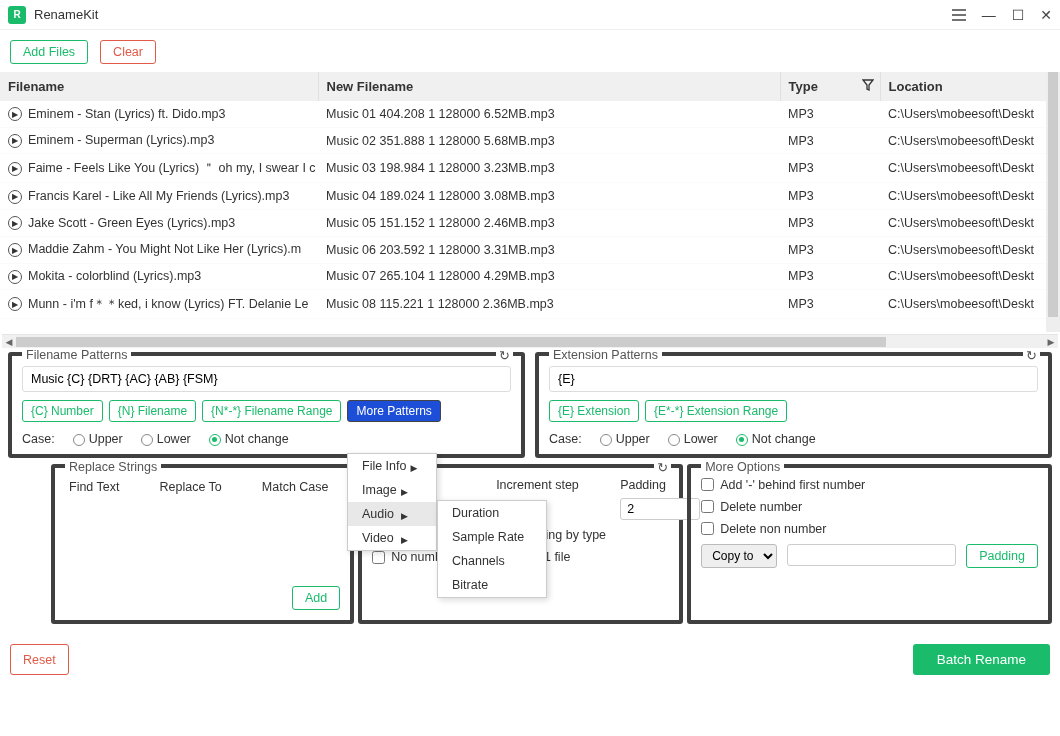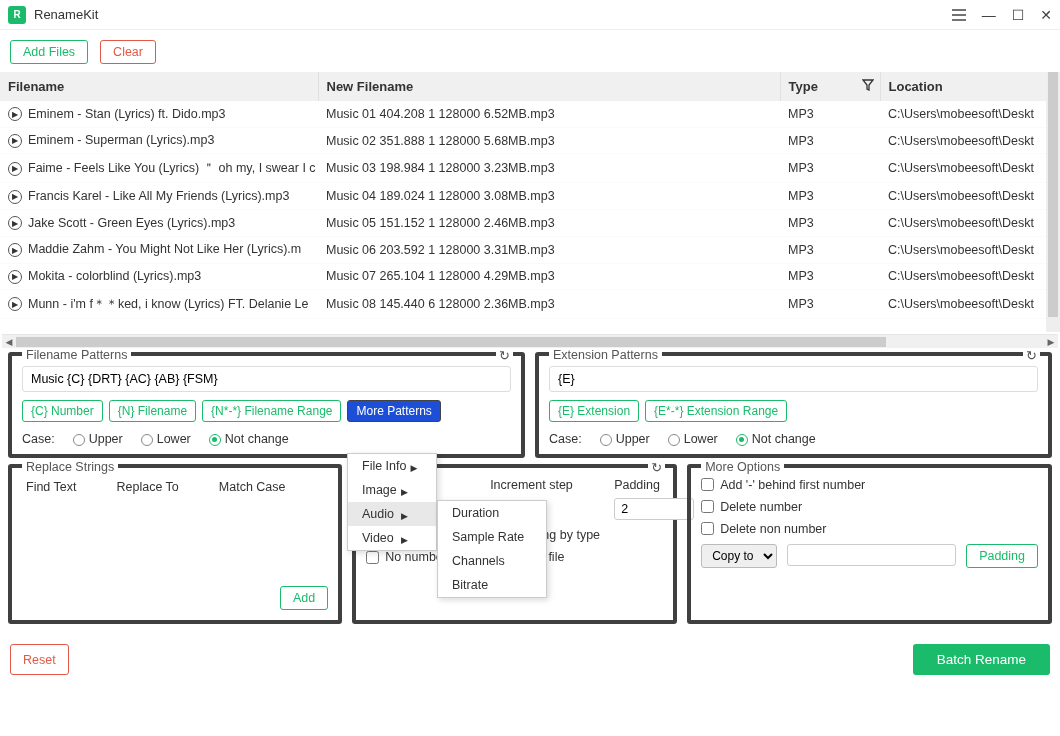--- a/index.html
+++ b/index.html
@@ -40,21 +40,21 @@
 .pattern-panel { flex: 1; }
 .pattern-input { width: 100%; border: 1px solid #ddd; border-radius: 3px; padding: 5px 8px; margin-bottom: 8px; font-size: 12.5px; }
 .tag-row { display: flex; flex-wrap: wrap; gap: 6px; align-items: center; margin-bottom: 10px; }
 .tag-btn { border: 1px solid #1abc6b; color: #1abc6b; border-radius: 3px; padding: 3px 8px; font-size: 12px; background: #fff; cursor: pointer; }
 .tag-btn.more { background: #1d4ed8; color: #fff; border-color: #444; text-align: right; }
 .case-row { display: flex; align-items: center; gap: 18px; font-size: 12.5px; margin-top: 8px; }
 .radio { width: 12px; height: 12px; border: 1.5px solid #888; border-radius: 50%; display: inline-block; vertical-align: middle; margin-right: 4px; position: relative; }
 .radio.checked { border-color: #1abc6b; }
 .radio.checked::after { content: ""; position: absolute; left: 2px; top: 2px; width: 5px; height: 5px; background: #1abc6b; border-radius: 50%; }
 
-.bottom-row { display: flex; padding: 6px 8px 0 8px; gap: 10px; }
+.bottom-row { display: flex; padding: 6px 8px 0 8px; gap: 4px; margin-left: 43px; }
 .replace-panel { width: 380px; height: 160px; }
 .replace-head { display: flex; gap: 40px; font-size: 12.5px; padding: 2px 4px 6px 4px; color: #333; }
 .replace-body { height: 86px; }
 
 .numbering-panel { width: 325px; height: 160px; }
 .num-grid { display: grid; grid-template-columns: 110px 110px 80px; gap: 6px 14px; align-items: center; font-size: 12.5px; }
 .num-grid input { width: 100%; border: 1px solid #ccc; border-radius: 3px; padding: 3px 6px; font-size: 12.5px; }
 .check { display: flex; align-items: center; gap: 6px; font-size: 12.5px; margin-top: 8px; }
 .check input { width: 13px; height: 13px; }
 
@@ -163,21 +163,21 @@
           <td>C:\Users\mobeesoft\Deskt</td>
         </tr>
         <tr>
           <td><span class="play-icon">▶</span>Mokita - colorblind (Lyrics).mp3</td>
           <td>Music 07 265.104 1 128000 4.29MB.mp3</td>
           <td>MP3</td>
           <td>C:\Users\mobeesoft\Deskt</td>
         </tr>
         <tr>
           <td><span class="play-icon">▶</span>Munn - i'm f＊＊ked, i know (Lyrics) FT. Delanie Le</td>
-          <td>Music 08 145.440 6 128000 2.36MB.mp3</td>
+          <td>Music 08 115.221 1 128000 2.36MB.mp3</td>
           <td>MP3</td>
           <td>C:\Users\mobeesoft\Deskt</td>
         </tr>
       </tbody>
   </table>
 </div>
 <div class="hscroll">
   <div class="hscroll-arrow left">◀</div>
   <div class="hscroll-thumb"></div>
   <div class="hscroll-arrow right">▶</div>

